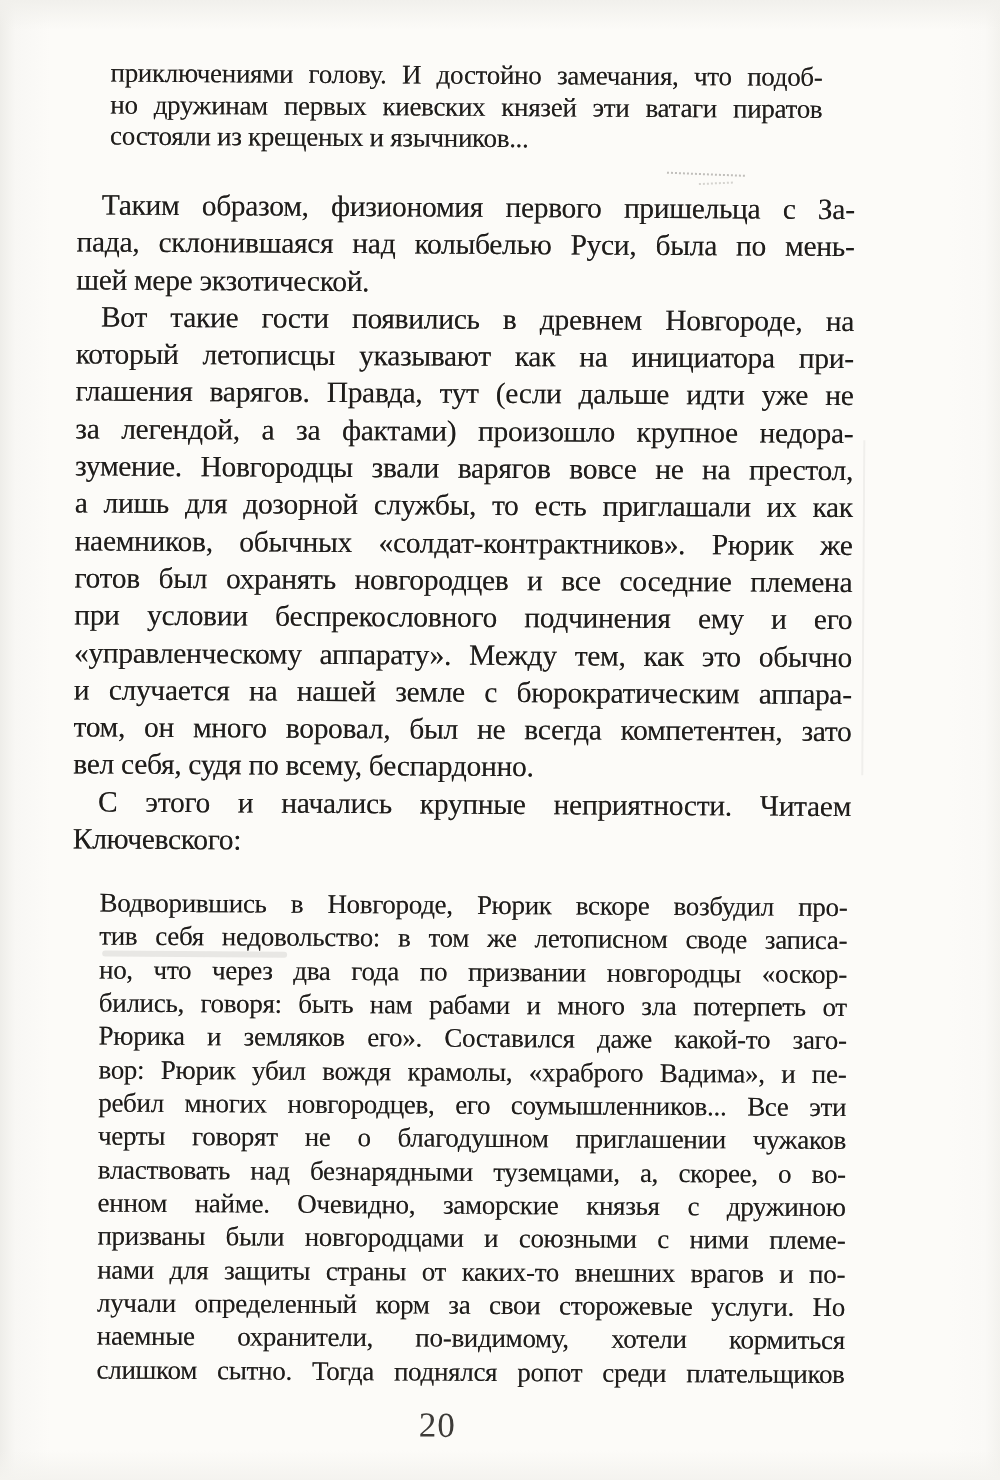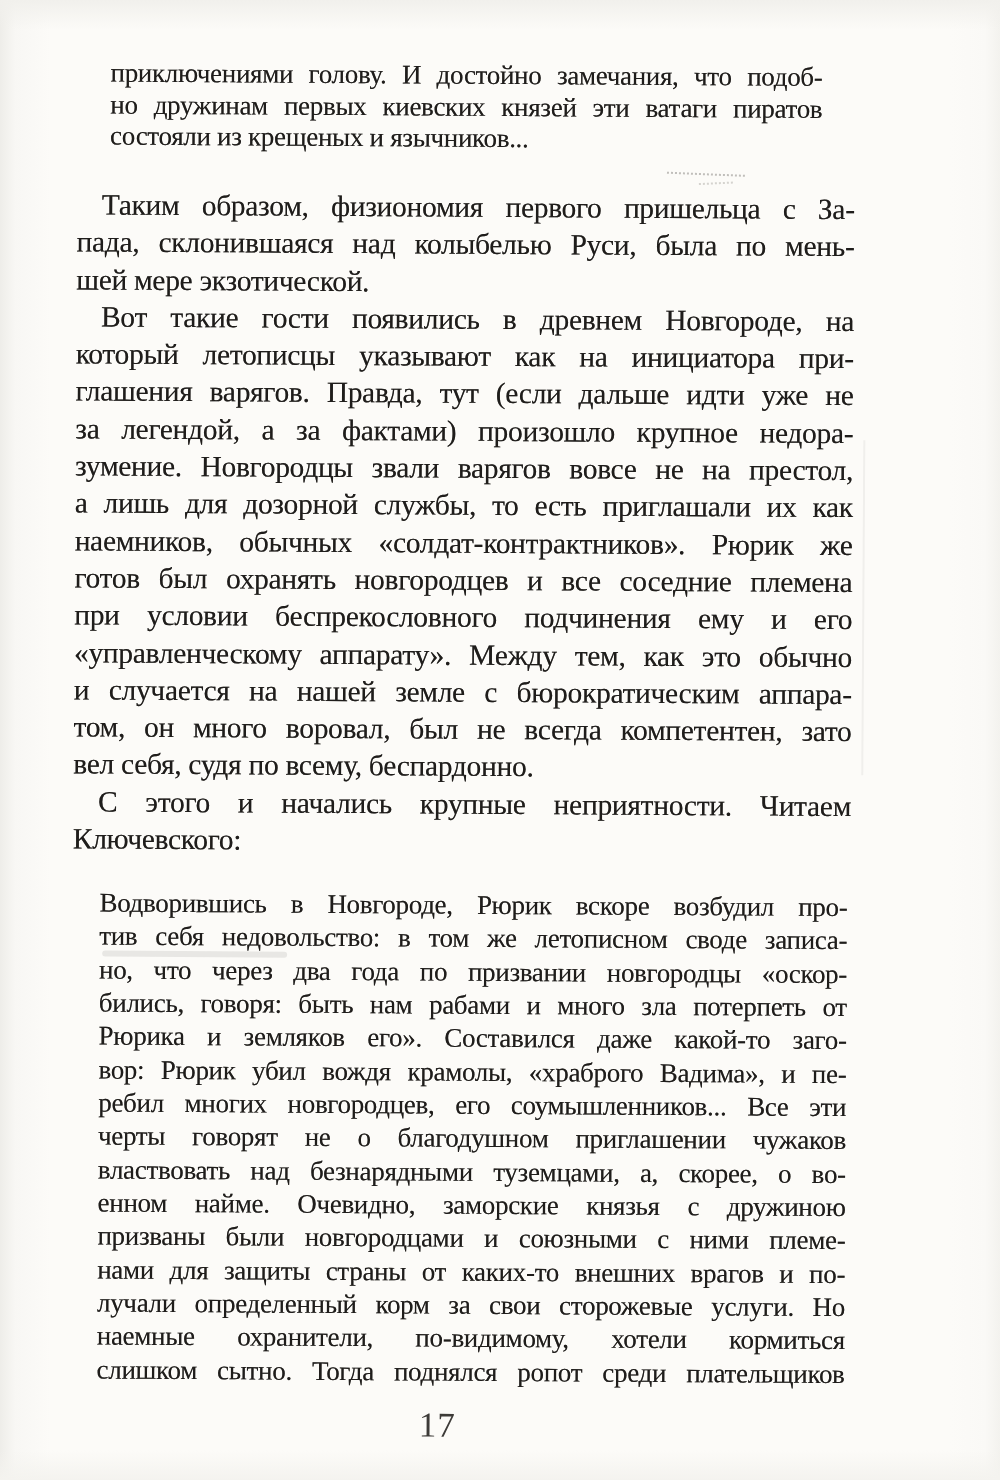--- a/index.html
+++ b/index.html
@@ -164,21 +164,21 @@
         <div class="tline">черты говорят не о благодушном приглашении чужаков</div>
         <div class="tline">властвовать над безнарядными туземцами, а, скорее, о во-</div>
         <div class="tline">енном найме. Очевидно, заморские князья с дружиною</div>
         <div class="tline">призваны были новгородцами и союзными с ними племе-</div>
         <div class="tline">нами для защиты страны от каких-то внешних врагов и по-</div>
         <div class="tline">лучали определенный корм за свои сторожевые услуги. Но</div>
         <div class="tline">наемные охранители, по-видимому, хотели кормиться</div>
         <div class="tline">слишком сытно. Тогда поднялся ропот среди плательщиков</div>
       </section>
 
-    <div class="pagenum">17</div>
+    <div class="pagenum">20</div>
 
     <div class="smudge-dotted"></div>
     <div class="smudge-dotted2"></div>
     <div class="smudge-underline"></div>
     <div class="streak-vertical"></div>
 
   </div>
 </div>
 
 </body></html>

